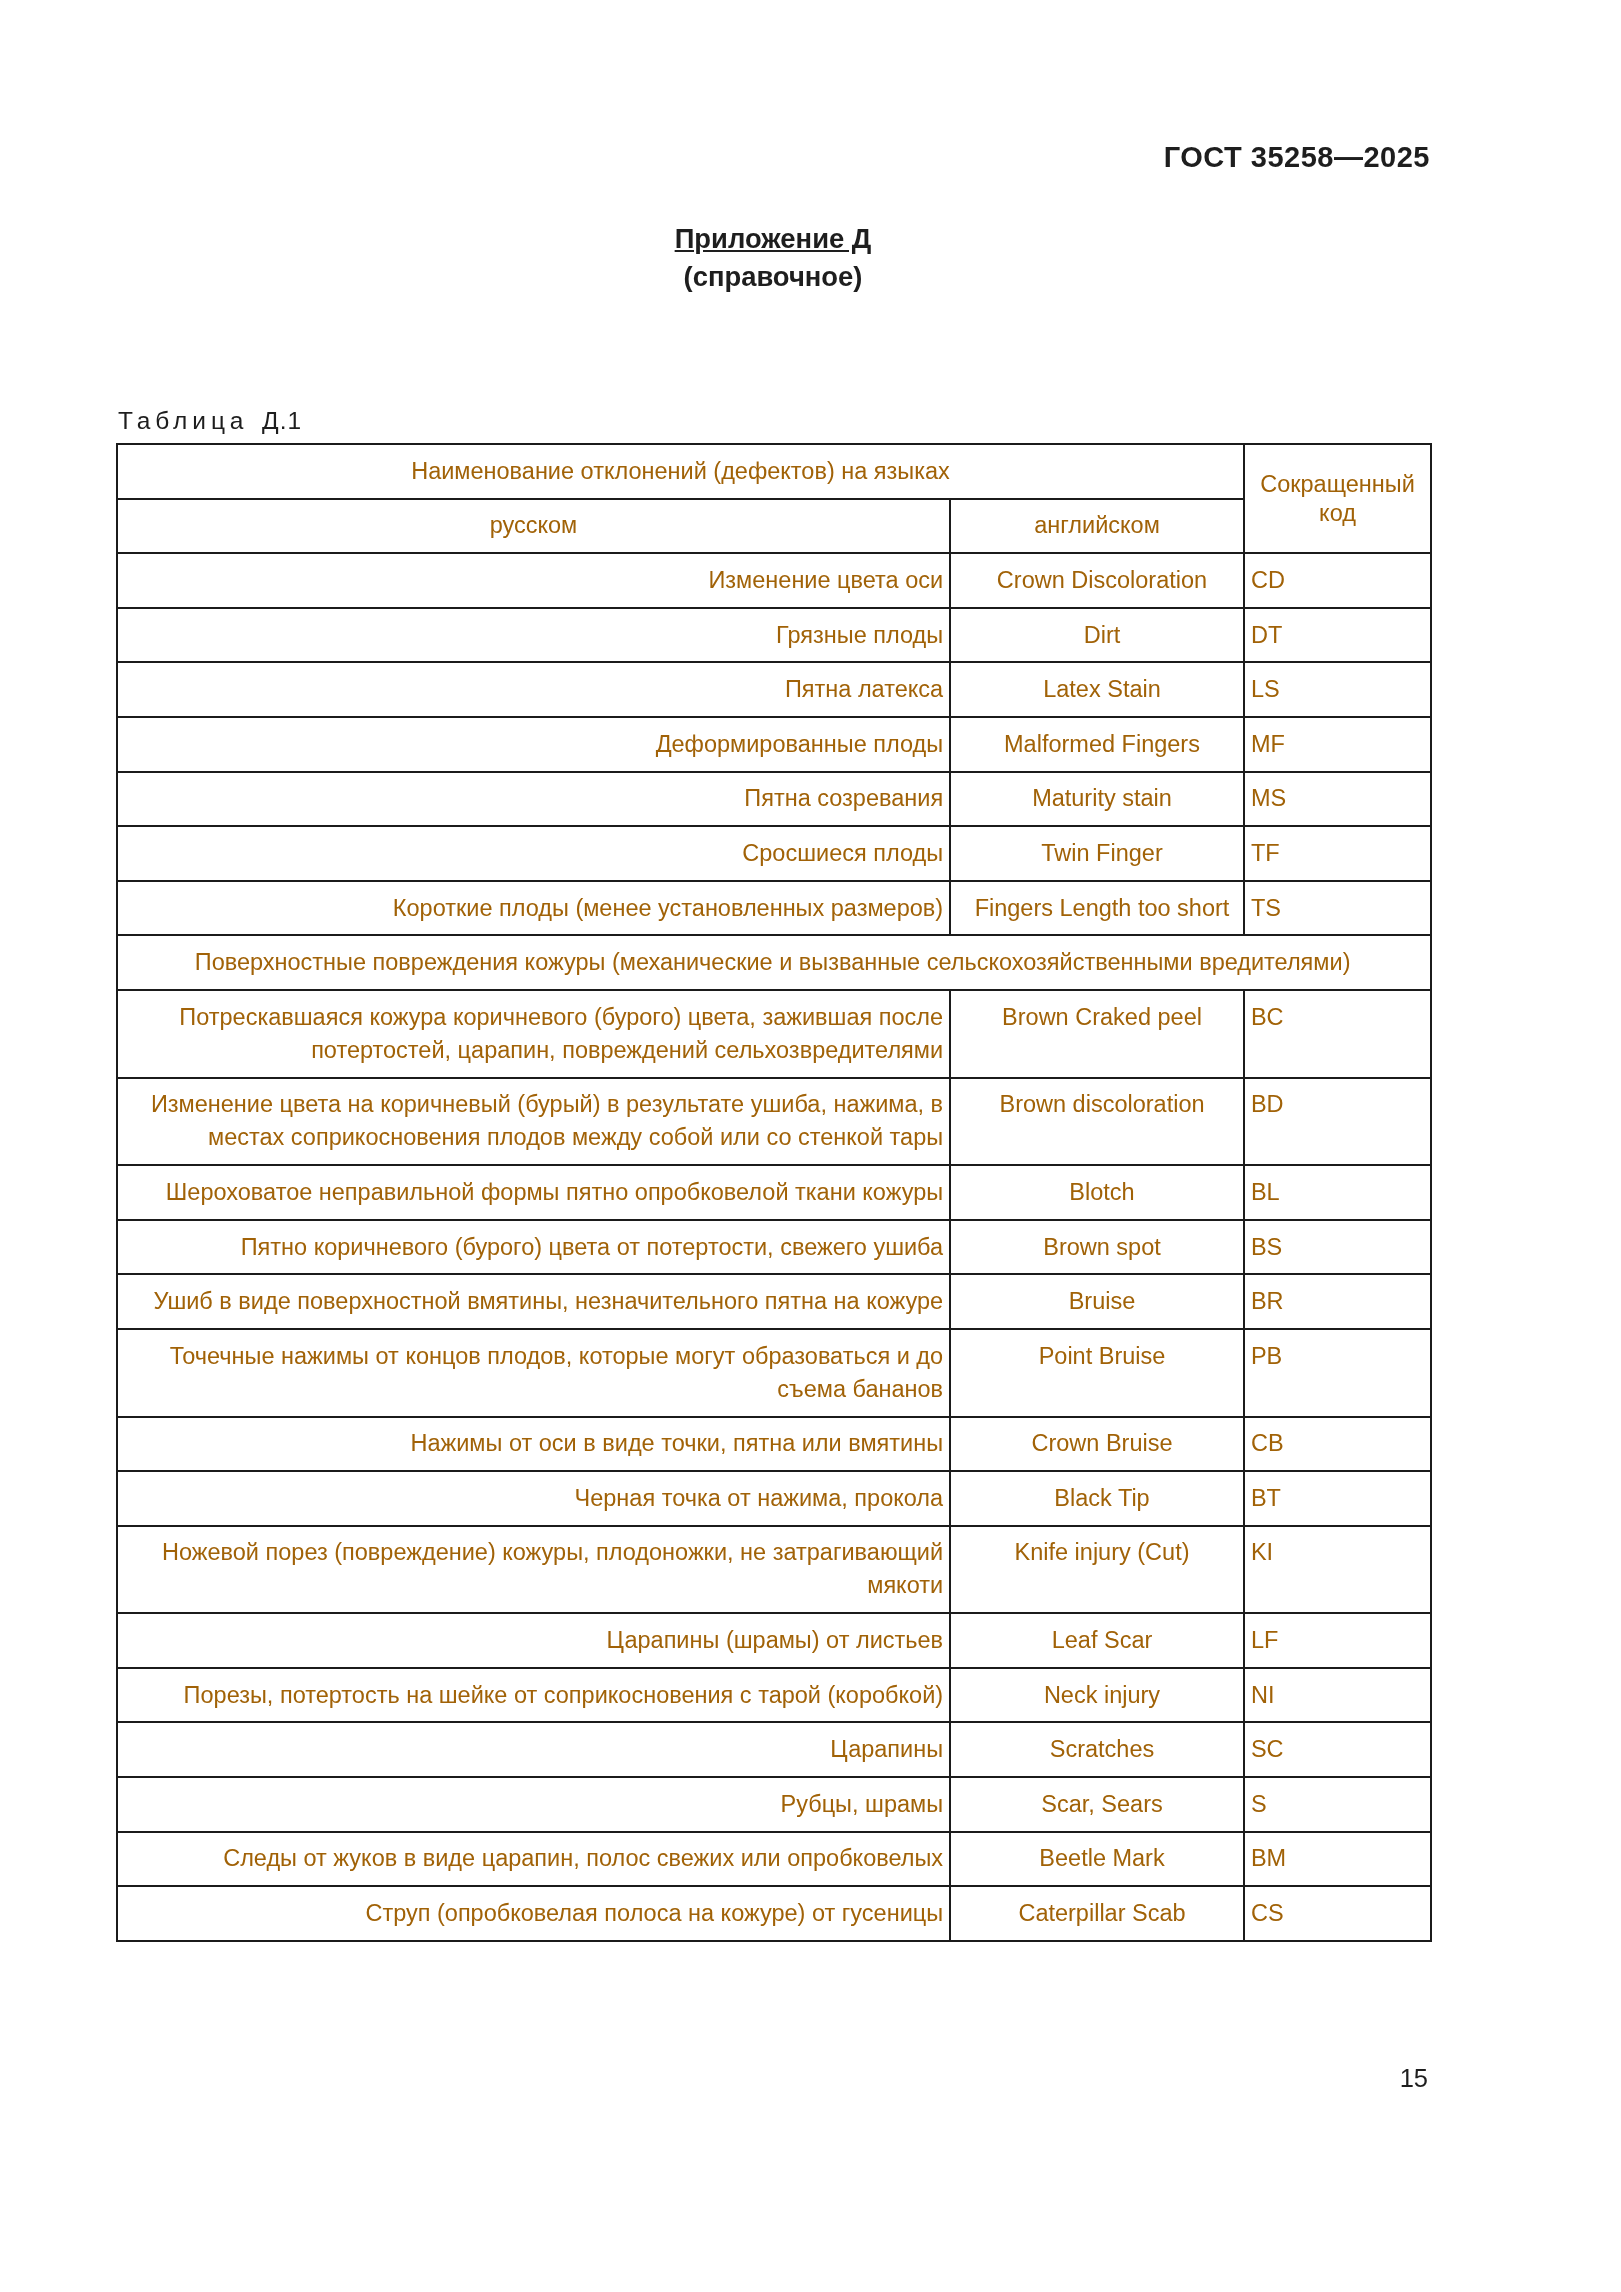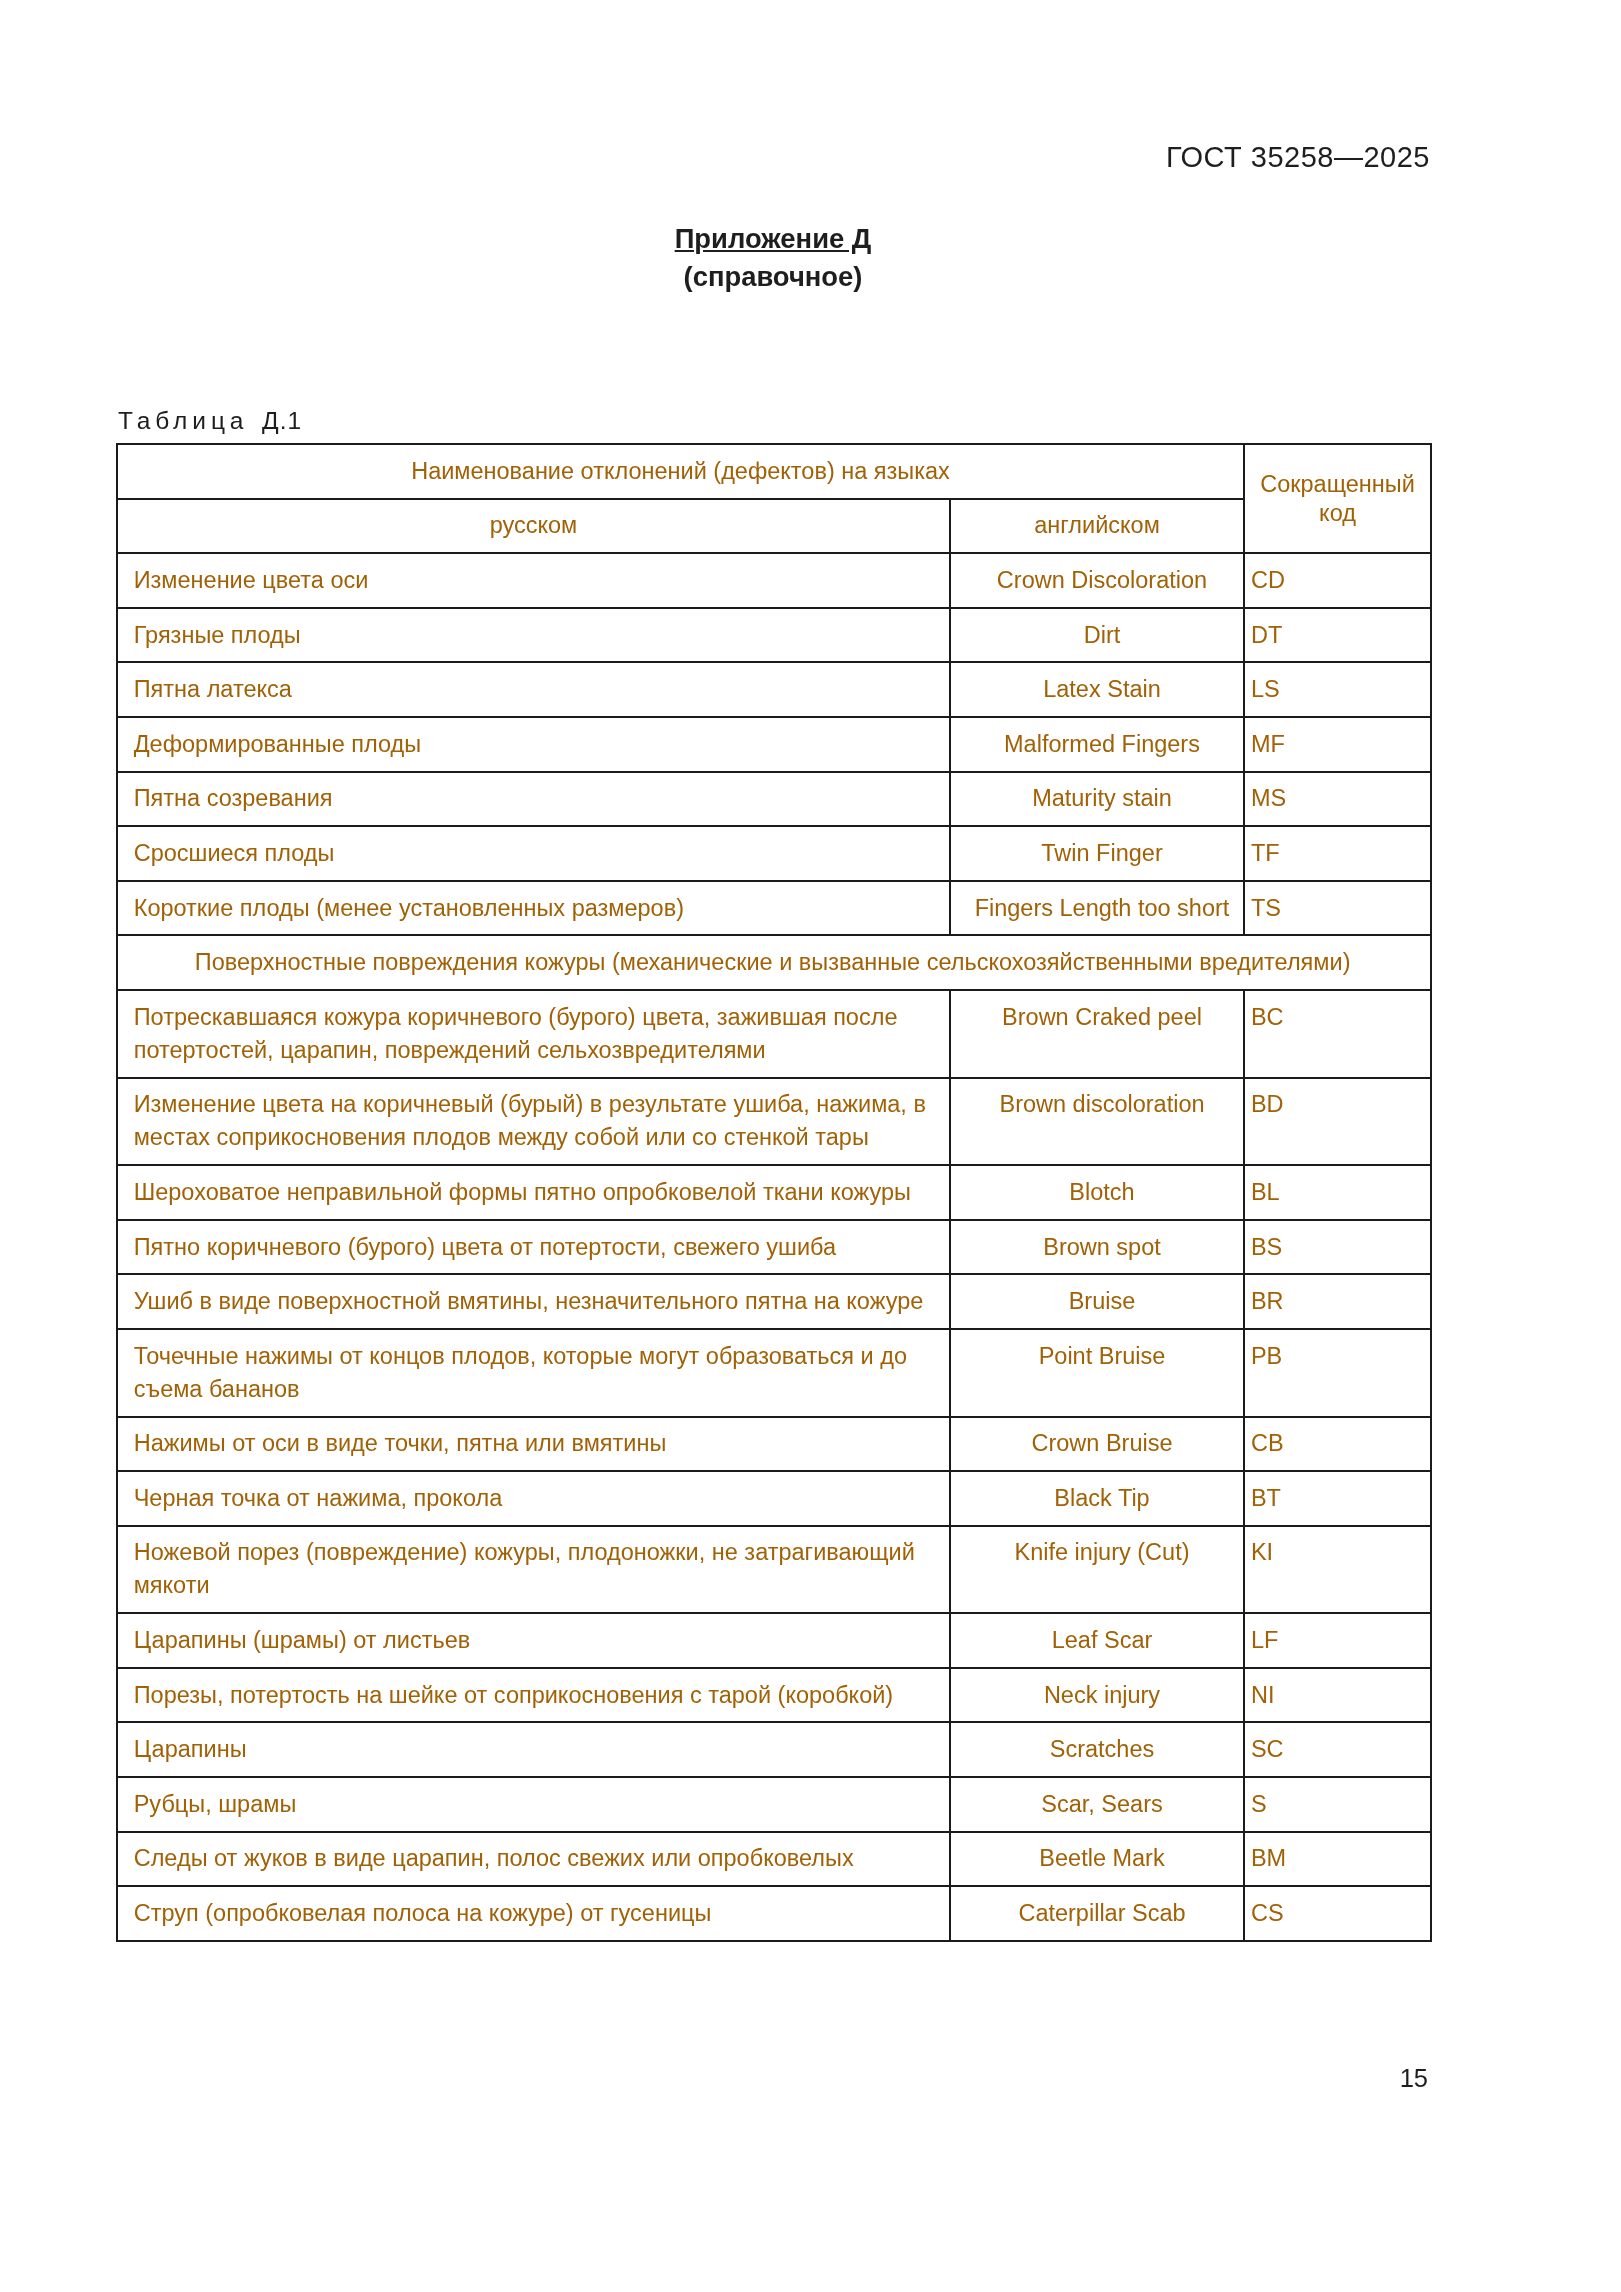--- a/index.html
+++ b/index.html
@@ -17,21 +17,21 @@
     left: 116px;
     top: 0;
     width: 1314px;
     height: 2293px;
   }
   .doc-code {
     position: absolute;
     top: 141px;
     right: 0;
     font-size: 29px;
-    font-weight: normal;
+    font-weight: bold;
     letter-spacing: 0.5px;
     white-space: nowrap;
     margin-left: 44px;
   }
   .appendix-title {
     position: absolute;
     top: 223px;
     left: 0; width: 100%;
     text-align: center;
     font-size: 27.4px;
@@ -92,21 +92,21 @@
   }
   th.h-name { border-bottom: 2px solid #1b1b1b; height: 33px; }
   th.h-lang { border-top: 2px solid #1b1b1b; border-bottom: 6.9px double #1b1b1b; height: 33px; }
   th.h-code { border-bottom: 6.9px double #1b1b1b; }
 
   tbody td {
     vertical-align: top;
     line-height: 33px;
     padding: 9.8px 5.9px;
   }
-  td.c-ru   { text-align: left; padding-left: 15.7px; padding-right: 5.9px; }
+  td.c-ru   { text-align: right; padding-left: 15.7px; padding-right: 5.9px; }
   td.c-en   { text-align: center; padding-left: 12px; padding-right: 2px; }
   td.c-code { text-align: left; }
   td.c-section { text-align: center; padding-left: 5px; padding-right: 7.8px; }
 
   .page-num {
     position: absolute;
     top: 2064px;
     right: 2px;
     font-size: 25.5px;
   }

